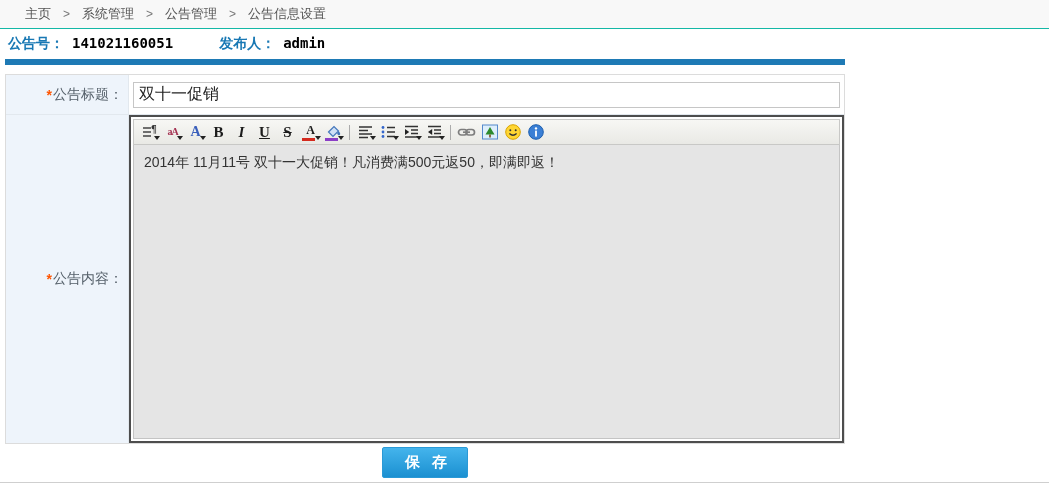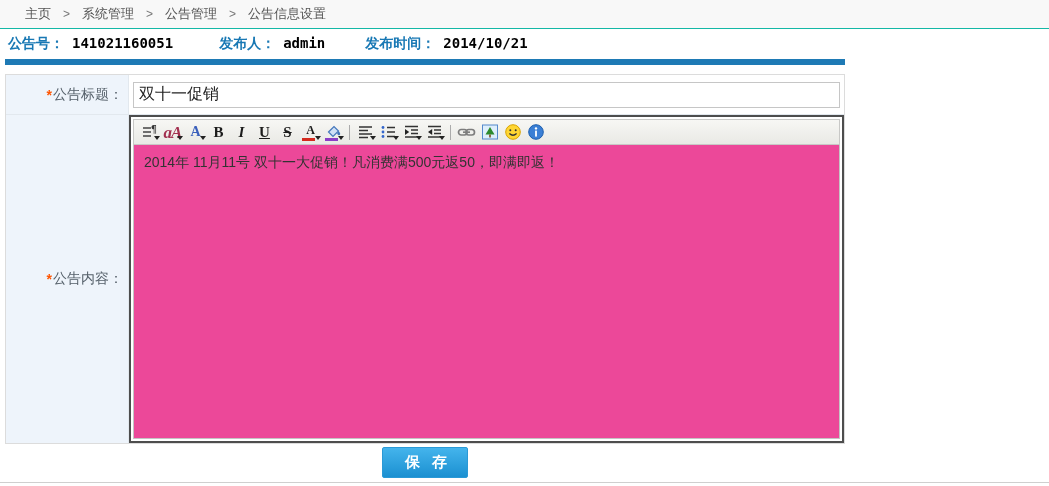--- a/index.html
+++ b/index.html
@@ -38,39 +38,39 @@
   .title-input { flex:1; height:26px; border:1px solid #c6c6c6; font-size:16px;
                  color:#222; padding:0 5px; outline:none;
                  font-family:"Liberation Sans", sans-serif; }
 
   
   .editor-cell { flex:1; min-width:0; }
   .editor { height:100%; border:2px solid #4d4d4d; background:#fff; padding:2px;
             display:flex; flex-direction:column; }
   .toolbar { height:26px; flex:none; background:linear-gradient(#f7f7f4,#e9e9e5);
              border:1px solid #c8c8c6; display:flex; align-items:center; padding:0 4px; }
-  .editor-body { flex:1; border:1px solid #c4c4c4; border-top:none; background:#ec4899;
+  .editor-body { flex:1; border:1px solid #c4c4c4; border-top:none; background:#e5e5e5;
                  padding:8px 10px; font-size:14px; color:#333; line-height:1.4;
                  overflow:hidden; }
 
   
   .tb-btn { width:23px; height:22px; position:relative; display:flex;
             align-items:center; justify-content:center; cursor:pointer; flex:none; }
   .tb-sep { width:1px; height:15px; background:#ababab; margin:0 4px; flex:none; }
   .caret { position:absolute; right:1px; bottom:3px; width:0; height:0;
            border-left:3px solid transparent; border-right:3px solid transparent;
            border-top:4px solid #222; }
   .colorbar { position:absolute; left:3px; bottom:2px; width:13px; height:3px; }
   .bar-red { background:#d42a1e; } .bar-purple { background:#8b3fc6; }
   .glyph { font-family:"Liberation Serif","DejaVu Serif",serif; font-weight:bold;
            font-size:15px; color:#1c1c1c; line-height:1; }
   .g-italic { font-style:italic; }
   .g-under { text-decoration:underline; }
   .g-strike { text-decoration:line-through; }
-  .g-font { font-style:italic; color:#a33050; font-size:17px; letter-spacing:-1px; }
+  .g-font { color:#a33050; font-size:10px; letter-spacing:-1px; }
   .g-size { color:#3a5fbb; font-size:14px; }
   .g-colorA { font-size:12px; position:relative; top:-2px; }
   .pilcrow { font-size:10px; color:#333; position:absolute; right:4px; top:3px;
              font-family:"DejaVu Sans",sans-serif; }
 
   
   .btn-row { width:840px; margin-left:5px; height:34px; padding-top:3px;
              display:flex; justify-content:center; align-items:center; gap:21px; }
   .btn { width:86px; height:31px; border:none; border-radius:2px; color:#fff;
          font-size:15px; font-weight:bold; letter-spacing:4px; cursor:pointer;
@@ -95,24 +95,20 @@
 
 <div class="info-bar">
   <span class="info-field gap1">
     <span class="info-label">公告号：</span>
     <span class="info-value">141021160051</span>
   </span>
   <span class="info-field gap2">
     <span class="info-label">发布人：</span>
     <span class="info-value">admin</span>
   </span>
-  <span class="info-field">
-    <span class="info-label">发布时间：</span>
-    <span class="info-value">2014/10/21</span>
-  </span>
 </div>
 
 <div class="blue-bar"></div>
 <div class="spacer9"></div>
 
 <div class="form">
   <div class="frow title-row">
     <div class="label-cell">
       <span class="req">*</span>
       <span>公告标题：</span>

